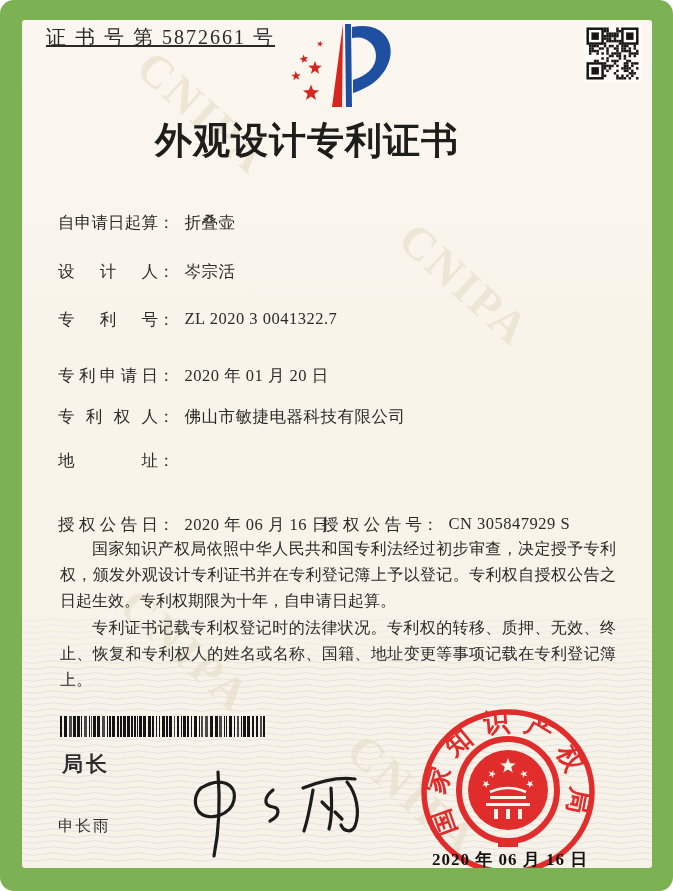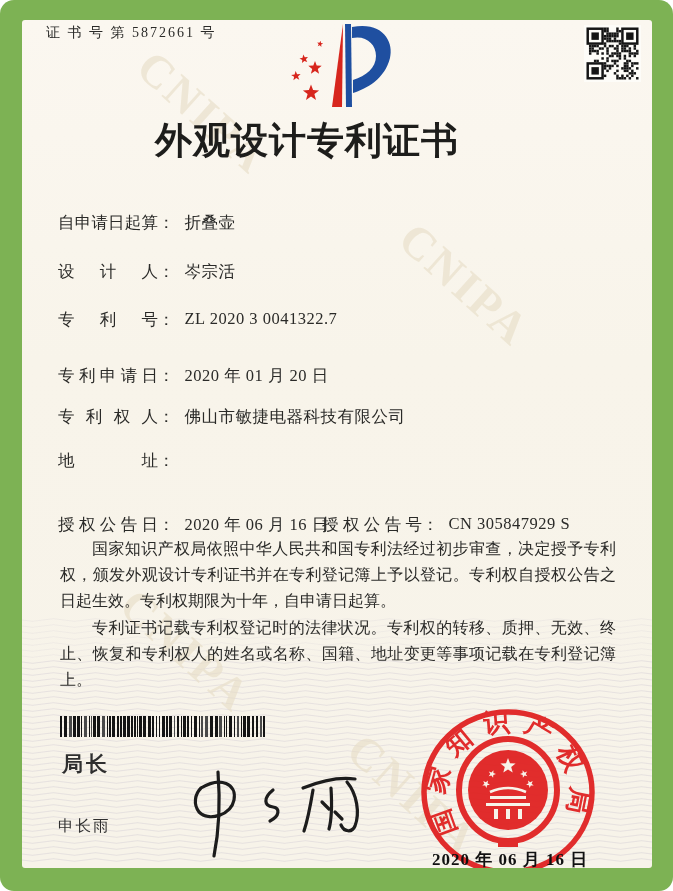--- a/index.html
+++ b/index.html
@@ -7,21 +7,21 @@
           font-family:"Liberation Serif","DejaVu Serif",serif;color:#2a2a28;}
   .border{position:absolute;inset:0;background:#7db254;border-radius:14px;}
   .page{position:absolute;left:22px;top:20px;width:630px;height:848px;
         background:linear-gradient(180deg,#fbf7f0 0%,#f8f4ea 40%,#f7f3e9 100%);
         border-radius:3px;overflow:hidden;}
   
   .wm{position:absolute;font-family:"Liberation Serif",serif;font-weight:bold;
       font-size:46px;letter-spacing:3px;color:#e7ddc6;opacity:.6;
       transform:rotate(42deg);transform-origin:0 0;z-index:2;white-space:nowrap;}
   
-  .certno{position:absolute;left:24px;top:4px;font-size:14px;letter-spacing:2px;z-index:3;}
+  .certno{position:absolute;left:24px;top:4px;font-size:20px;letter-spacing:2px;z-index:3;text-decoration:underline;}
   .logo{position:absolute;left:255px;top:-2px;z-index:3;}
   .qr{position:absolute;left:562px;top:5px;z-index:3;}
   .title{position:absolute;top:96px;left:0;width:630px;margin-left:-30px;text-align:center;
          font-size:37px;font-weight:bold;letter-spacing:1px;color:#1d1d1b;z-index:3;}
   
   .frow{position:absolute;left:36px;font-size:16.5px;z-index:3;white-space:nowrap;}
   .flabel{display:inline-block;width:100px;text-align:justify;text-align-last:justify;vertical-align:top;}
   .fcolon{display:inline-block;vertical-align:top;}
   .fval{display:inline-block;margin-left:10px;vertical-align:top;letter-spacing:.5px;}
   .addrblock{display:inline-block;margin-left:10px;vertical-align:top;letter-spacing:.5px;white-space:normal;width:470px;}

